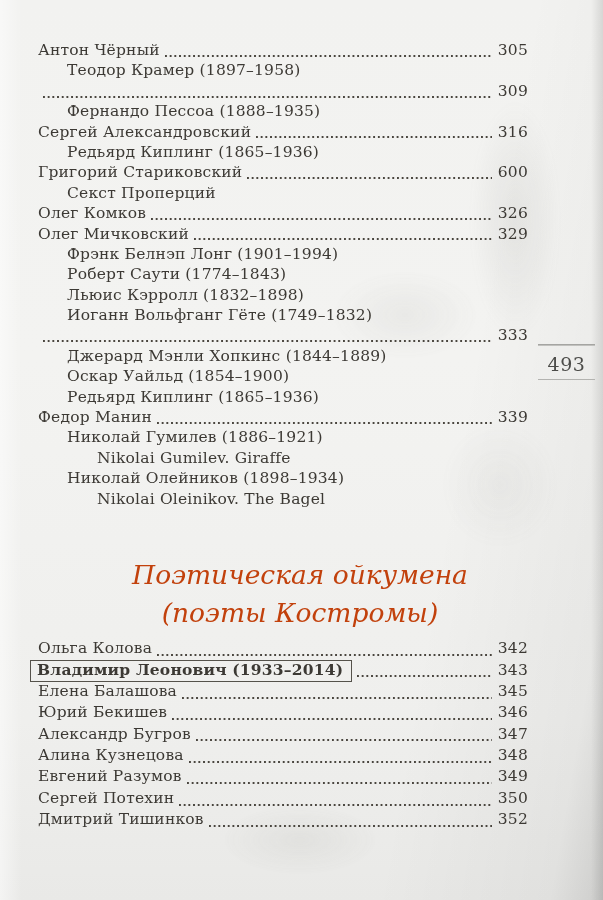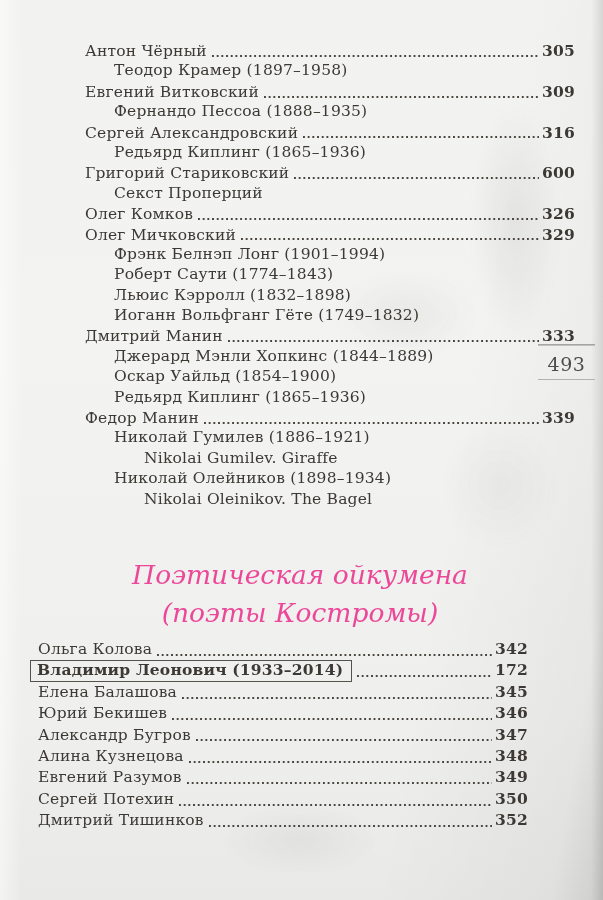--- a/index.html
+++ b/index.html
@@ -14,35 +14,35 @@
   .page-edge-shadow{position:absolute;right:0;top:0;width:12px;height:100%;
     background:linear-gradient(to right, rgba(0,0,0,0), rgba(0,0,0,0.10));}
   .left-edge-light{position:absolute;left:0;top:0;width:22px;height:100%;
     background:linear-gradient(to right, rgba(255,255,255,0.5), rgba(255,255,255,0));}
 
   
   .smudge{position:absolute;pointer-events:none;filter:blur(3px);
     background:radial-gradient(ellipse at center, rgba(125,125,120,0.12), rgba(125,125,120,0) 70%);}
 
   .toc{position:absolute;left:38px;width:490px;}
-  .toc-1{top:41px;margin-left:47px;}
+  .toc-1{top:41px;}
   .toc-1 .row{height:20.4px;}
   .toc-2{top:639px;}
   .toc-2 .row{height:21.4px;}
   .row{display:flex;align-items:baseline;font-size:15.5px;white-space:nowrap;letter-spacing:0.2px;}
   .leader{flex:1;align-self:flex-end;height:4px;margin:0 3px 3.5px 5px;
     background-image:radial-gradient(circle at 1.1px 2px, #49453e 1px, rgba(0,0,0,0) 1.35px);
     background-size:4.7px 4px;background-repeat:repeat-x;}
-  .pg{min-width:33px;text-align:right;font-weight:bold;}
+  .pg{min-width:33px;text-align:right;}
   .sub1{padding-left:29px;}
   .sub2{padding-left:59px;}
   .hl-box{display:inline-block;border:1.3px solid #55524b;padding:0 8px 2px 6px;margin-left:-8px;line-height:18px;font-weight:bold;}
 
   .section-heading{position:absolute;left:38px;top:556px;width:490px;text-align:center;
-    padding-left:34px;box-sizing:border-box;font-style:italic;font-size:26.5px;line-height:38px;color:#ec4899;}
+    padding-left:34px;box-sizing:border-box;font-style:italic;font-size:26.5px;line-height:38px;color:#c2410c;}
 
   .folio{position:absolute;left:538px;top:344px;width:57px;text-align:center;color:#4c4c49;}
   .folio .rule{height:1.5px;background:linear-gradient(to bottom,#979794,#cfcfcc);}
   .folio .num{font-size:19px;padding:7px 0 4px;letter-spacing:0.5px;}
 </style>
 </head>
 <body>
 
 <div class="left-edge-light"></div>
 <div class="page-edge-shadow"></div>
@@ -62,21 +62,20 @@
   <div class="row">
     <span>Антон Чёрный</span>
     <span class="leader"></span>
     <span class="pg">305</span>
   </div>
   <div class="row sub1">
     <span>Теодор Крамер (1897–1958)</span>
   </div>
 
   <div class="row">
-    <span>Евгений Витковский</span>
     <span class="leader"></span>
     <span class="pg">309</span>
   </div>
   <div class="row sub1">
     <span>Фернандо Пессоа (1888–1935)</span>
   </div>
 
   <div class="row">
     <span>Сергей Александровский</span>
     <span class="leader"></span>
@@ -113,21 +112,20 @@
     <span>Роберт Саути (1774–1843)</span>
   </div>
   <div class="row sub1">
     <span>Льюис Кэрролл (1832–1898)</span>
   </div>
   <div class="row sub1">
     <span>Иоганн Вольфганг Гёте (1749–1832)</span>
   </div>
 
   <div class="row">
-    <span>Дмитрий Манин</span>
     <span class="leader"></span>
     <span class="pg">333</span>
   </div>
   <div class="row sub1">
     <span>Джерард Мэнли Хопкинс (1844–1889)</span>
   </div>
   <div class="row sub1">
     <span>Оскар Уайльд (1854–1900)</span>
   </div>
   <div class="row sub1">
@@ -160,21 +158,21 @@
 
 <div class="toc toc-2">
   <div class="row">
     <span>Ольга Колова</span>
     <span class="leader"></span>
     <span class="pg">342</span>
   </div>
   <div class="row">
     <span class="hl-box"><span>Владимир Леонович (1933–2014)</span></span>
     <span class="leader"></span>
-    <span class="pg">172</span>
+    <span class="pg">343</span>
   </div>
   <div class="row">
     <span>Елена Балашова</span>
     <span class="leader"></span>
     <span class="pg">345</span>
   </div>
   <div class="row">
     <span>Юрий Бекишев</span>
     <span class="leader"></span>
     <span class="pg">346</span>

